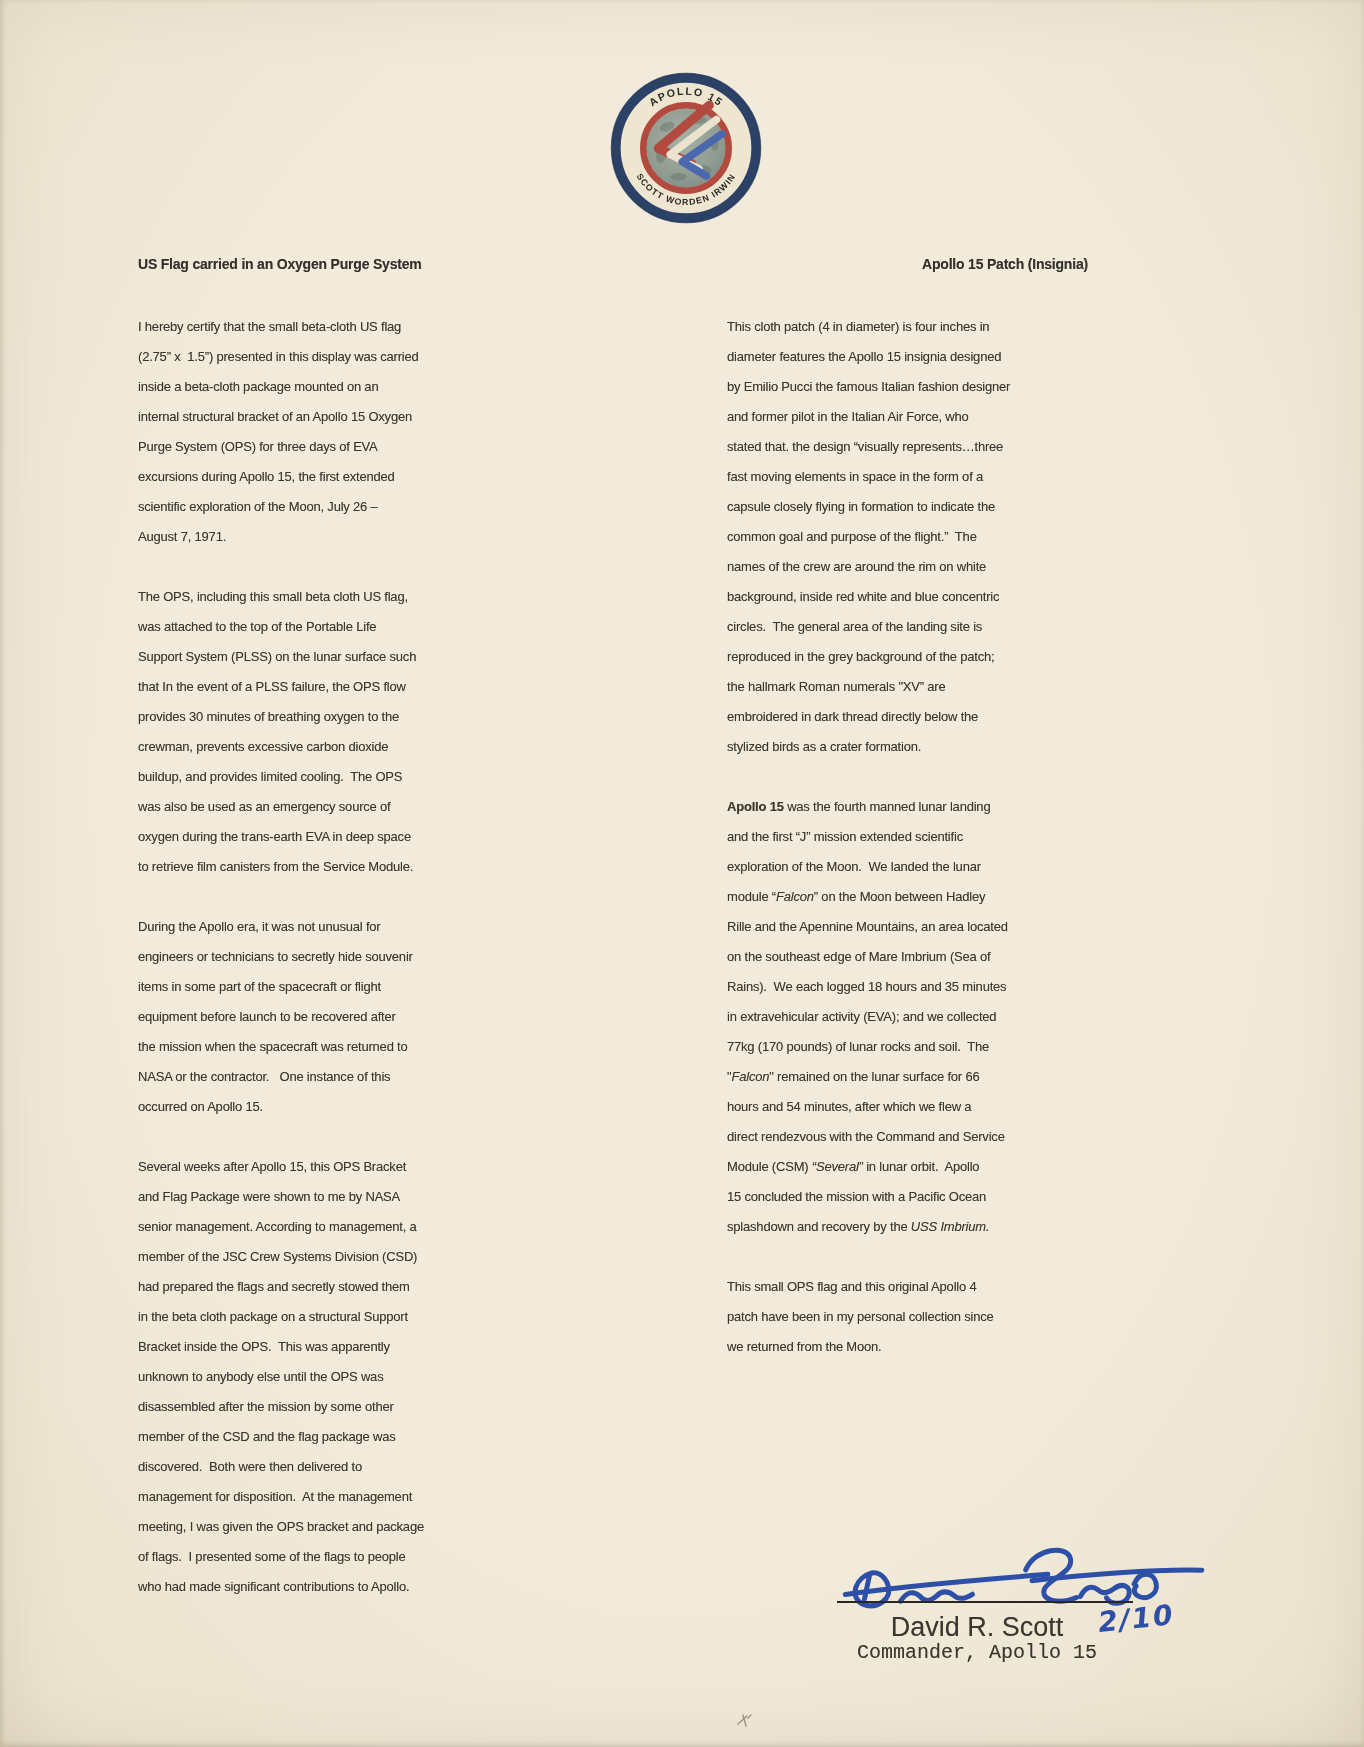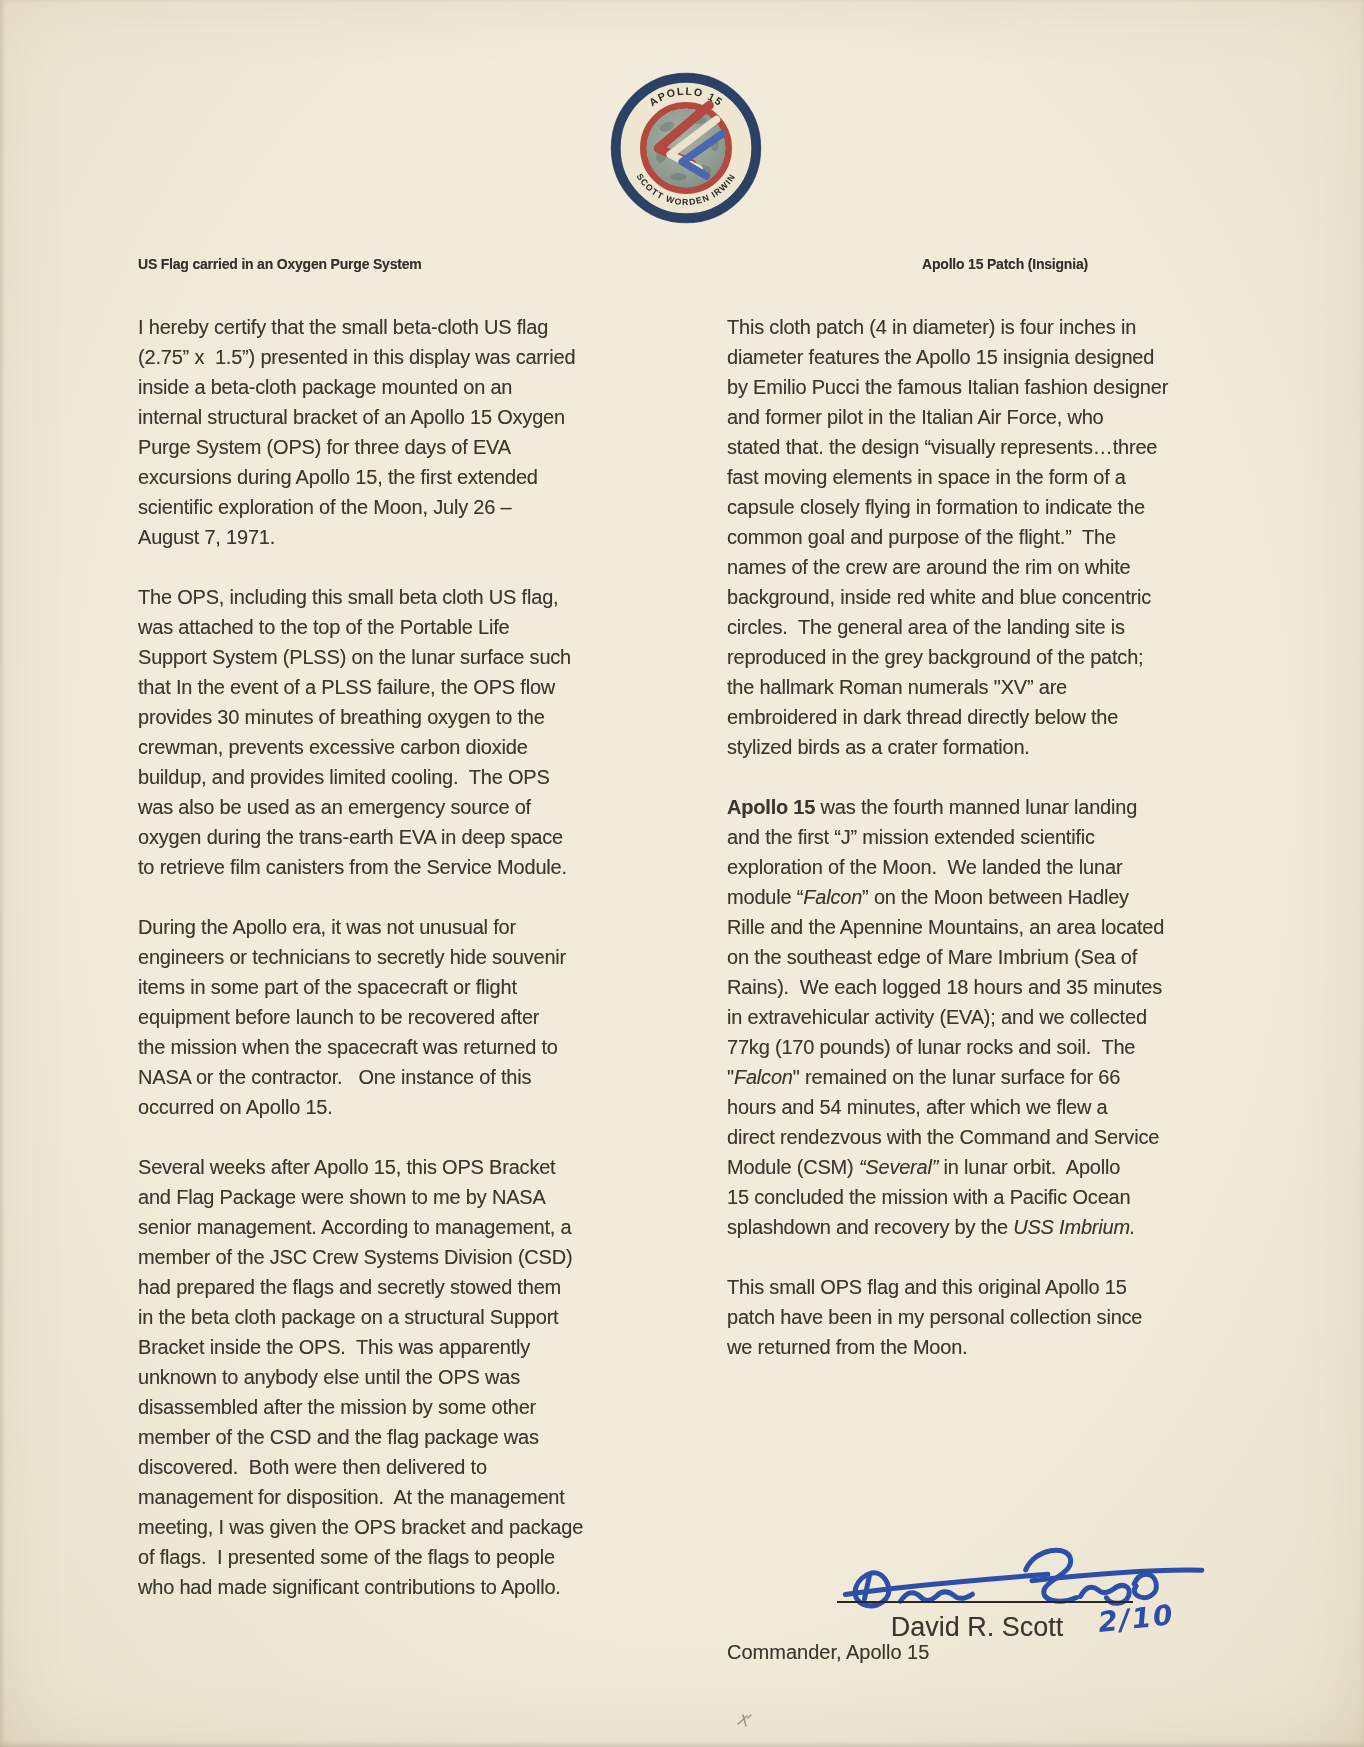--- a/index.html
+++ b/index.html
@@ -18,36 +18,36 @@
   }
   .heading{
     position:absolute;top:256px;
     font-size:14px;font-weight:bold;color:#33312b;letter-spacing:-.2px;
     text-shadow:0 0 .6px rgba(51,49,43,.45);
   }
   .heading.left{left:138px;width:525px;text-align:left;}
   .heading.right{left:755px;width:500px;text-align:center;}
   .col-body{
     position:absolute;top:312px;
-    font-size:20px;line-height:30px;color:#3a372f;letter-spacing:-.2px;
+    font-size:13px;line-height:30px;color:#3a372f;letter-spacing:-.2px;
     text-shadow:0 0 .6px rgba(58,55,47,.40);
   }
   .col-body.left{left:138px;width:525px;}
   .col-body.right{left:727px;width:500px;}
   .para{white-space:pre-wrap;margin:0 0 30px 0;}
   .para b{font-weight:bold;}
   .para i{font-style:italic;}
   .patch{position:absolute;left:610px;top:72px;width:152px;height:152px;}
   .patch-text{font-family:"Liberation Sans",sans-serif;font-weight:bold;fill:#2b2a26;}
   .sig-svg{position:absolute;left:830px;top:1540px;width:380px;height:80px;transform:rotate(-1.5deg);}
   .sig-line{position:absolute;left:837px;top:1601px;width:296px;height:2px;background:#2a2722;}
   .sig-name{position:absolute;left:727px;top:1612px;width:500px;text-align:center;
     font-size:27px;color:#3a372f;text-shadow:0 0 .6px rgba(58,55,47,.4);}
-  .sig-title{position:absolute;left:727px;top:1641px;width:500px;
-    font-size:20px;color:#3a372f;text-shadow:0 0 .6px rgba(58,55,47,.4);}
+  .sig-title{position:absolute;left:727px;top:1641px;width:500px;text-align:center;
+    font-size:20px;color:#3a372f;text-shadow:0 0 .6px rgba(58,55,47,.4);font-family:Liberation Mono, monospace;}
   .sig-edition{
     position:absolute;left:1098px;top:1602px;
     font-family:"DejaVu Sans",sans-serif;font-style:italic;font-weight:bold;
     font-size:28px;color:#2d4fa8;transform:rotate(-6deg);letter-spacing:2px;
   }
   .pencil-mark{position:absolute;left:735px;top:1712px;width:20px;height:18px;opacity:.65;}
 </style>
 </head>
 <body>
 
@@ -159,21 +159,21 @@
 on the southeast edge of Mare Imbrium (Sea of
 Rains).  We each logged 18 hours and 35 minutes
 in extravehicular activity (EVA); and we collected
 77kg (170 pounds) of lunar rocks and soil.  The
 "</span><i>Falcon</i><span>" remained on the lunar surface for 66
 hours and 54 minutes, after which we flew a
 direct rendezvous with the Command and Service
 Module (CSM) </span><i>“Several”</i><span> in lunar orbit.  Apollo
 15 concluded the mission with a Pacific Ocean
 splashdown and recovery by the </span><i>USS Imbrium.</i></p>
-    <p class="para">This small OPS flag and this original Apollo 15
+    <p class="para">This small OPS flag and this original Apollo 4
 patch have been in my personal collection since
 we returned from the Moon.</p>
   </div>
 
   <svg class="sig-svg" viewBox="0 0 380 80">
     <g fill="none" stroke="#2d4fa8" stroke-width="5" stroke-linecap="round" stroke-linejoin="round">
       <path d="M 15,50 C 80,42 150,39 218,35"></path>
       <path d="M 202,41 C 262,36 330,33 372,35"></path>
       <path d="M 42,29 C 26,33 18,52 32,60 C 46,66 62,56 58,42 C 55,31 46,27 40,30 L 34,55"></path>
       <path d="M 70,58 Q 80,44 90,54 Q 96,62 106,54 Q 114,46 124,54 Q 130,60 142,53"></path>

